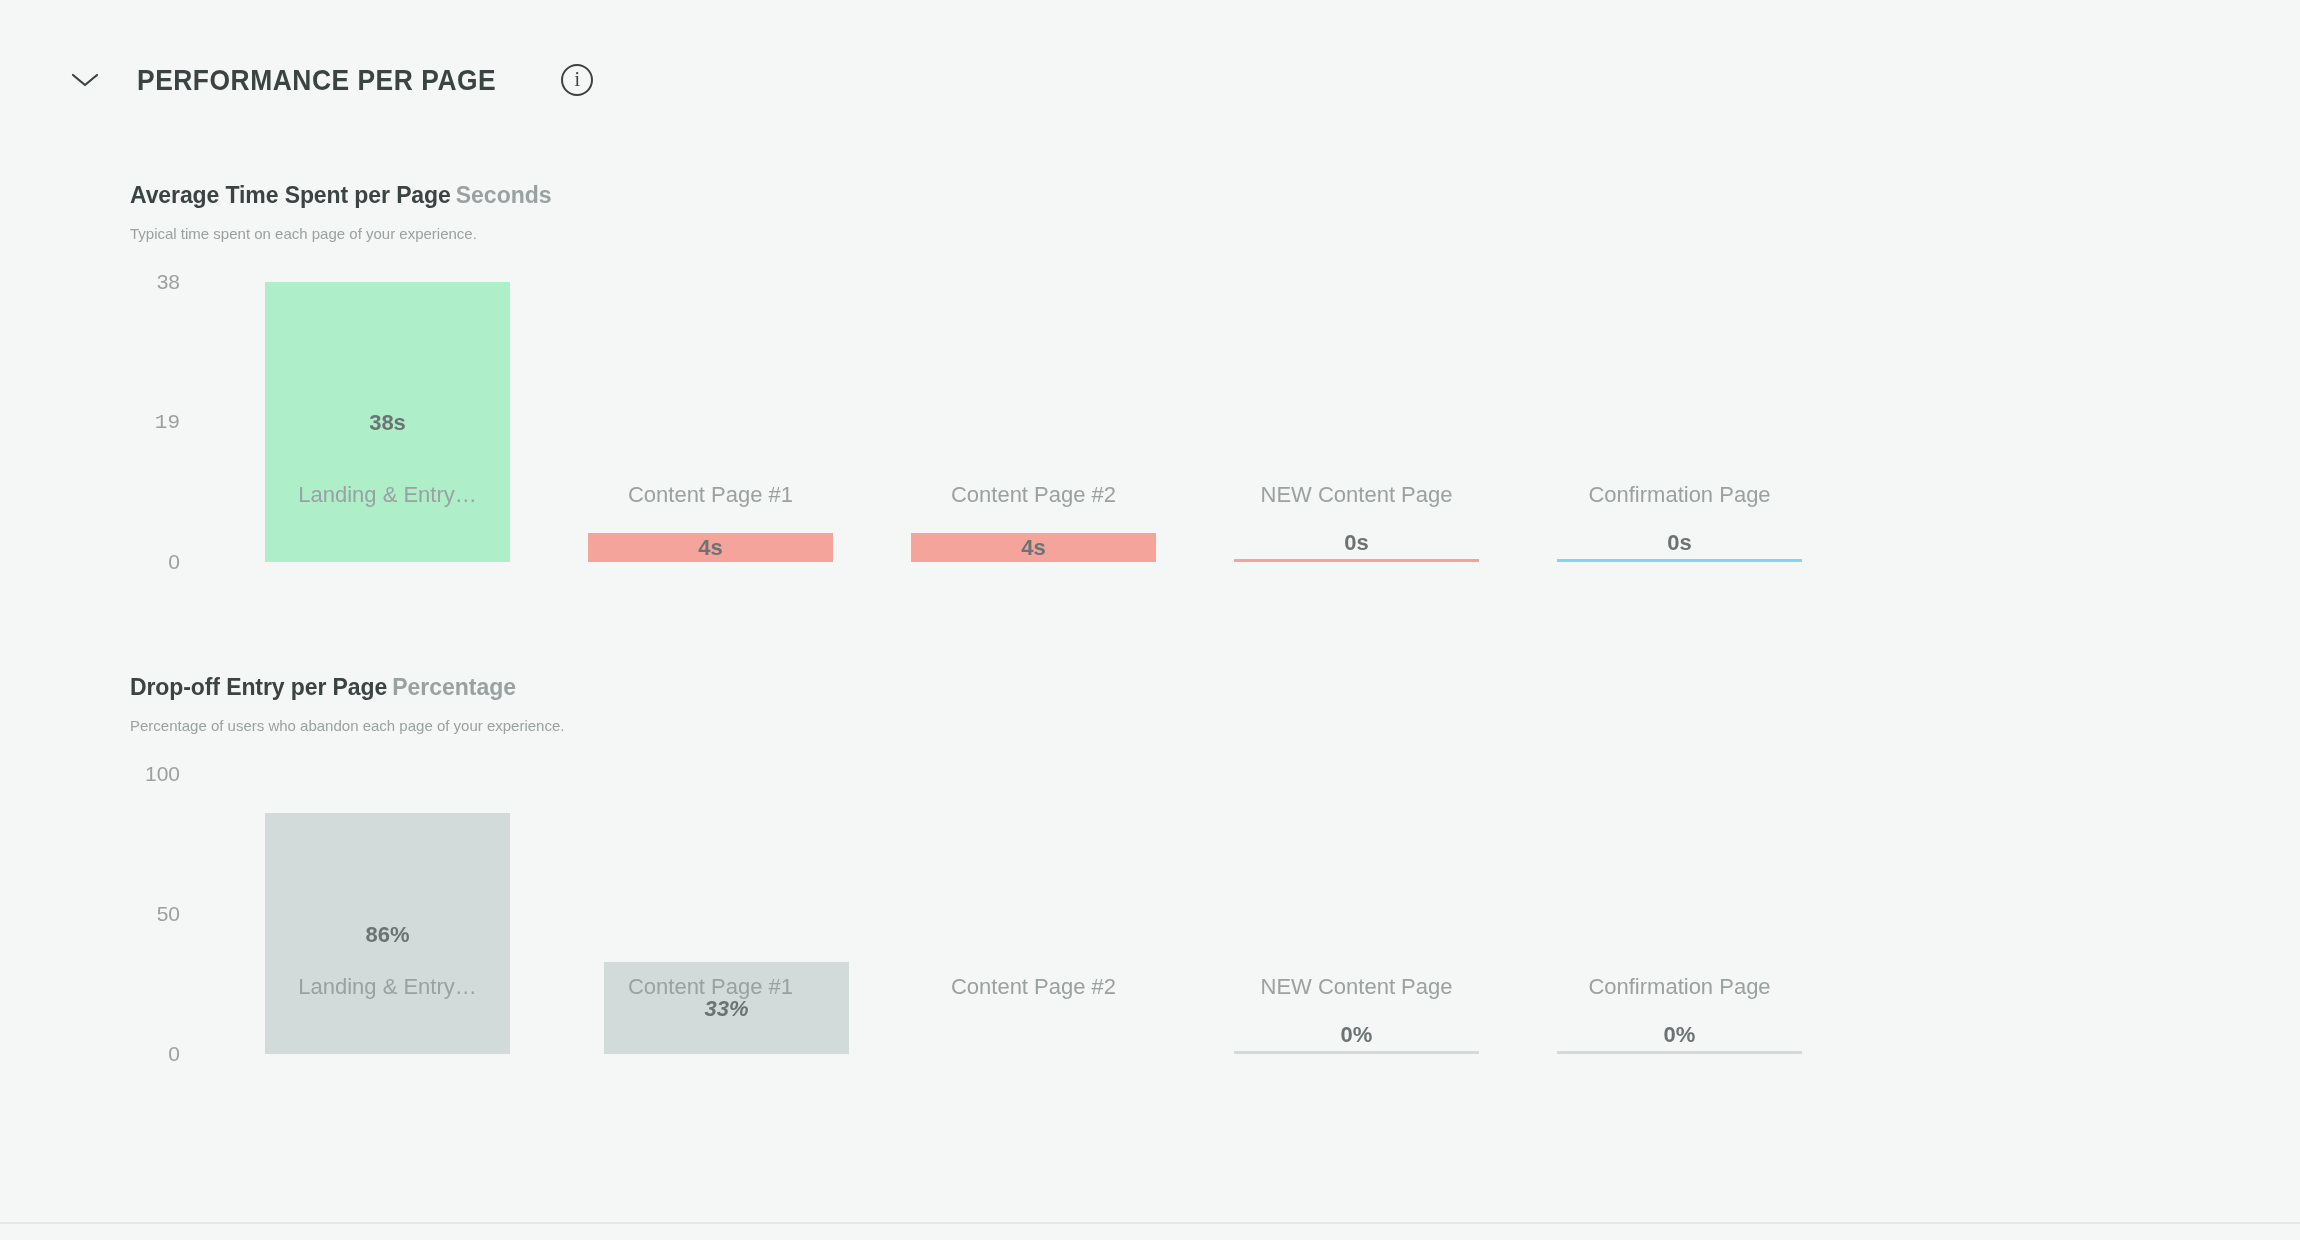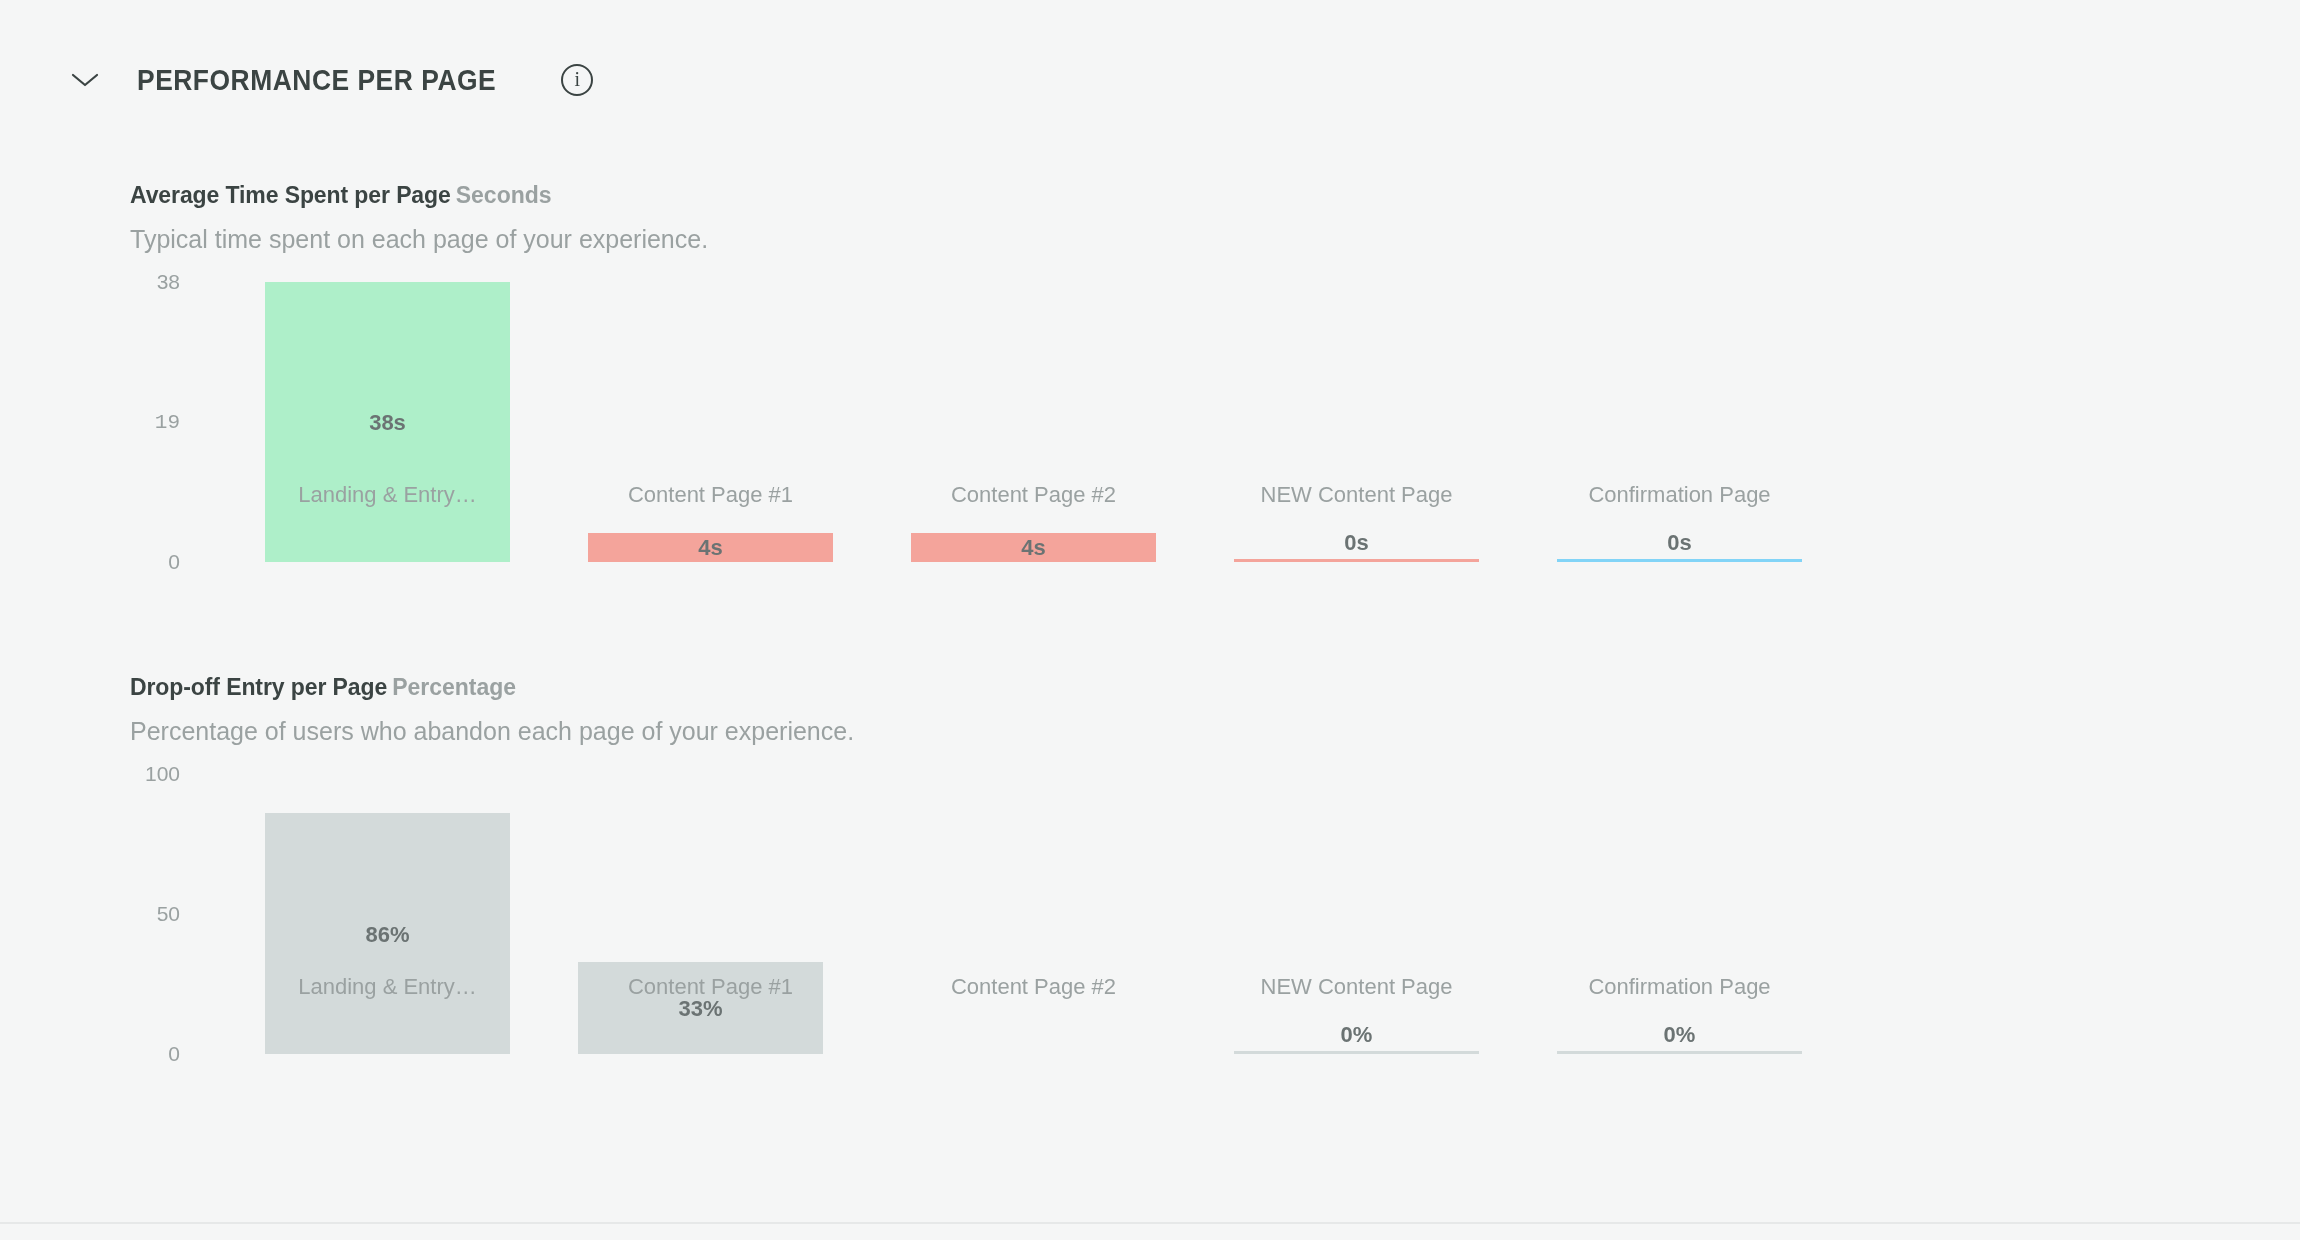--- a/index.html
+++ b/index.html
@@ -90,21 +90,21 @@
   .chart-heading .ch-unit {
     font-weight: bold;
     color: #9aa1a1;
     margin-left: 5px;
     text-align: center;
   }
   .chart-sub {
     position: absolute;
     left: 130px;
     top: 43px;
-    font-size: 25px;
+    font-size: 15px;
     color: #9aa1a1;
     white-space: nowrap;
   }
 
   
   .plot {
     position: absolute;
     left: 0;
     top: 100px;
     width: 1900px;
@@ -253,21 +253,21 @@
       <div class="y-axis">
           <div class="y-tick" style="top: 0px;">100</div>
           <div class="y-tick" style="top: 140px;">50</div>
           <div class="y-tick" style="top: 280px;">0</div>
         </div>
       <div class="bars">
           <div class="bar-col" style="left: 0px; width: 245px;">
             <div class="bar" style="background: rgb(211, 218, 218); height: 240.8px;"></div>
             <div class="bar-value" style="bottom: 106.4px;">86%</div>
           </div>
-          <div class="bar-col" style="left: 313px; width: 245px;">
+          <div class="bar-col" style="left: 339px; width: 245px; font-style: italic;">
             <div class="bar" style="background: rgb(211, 218, 218); height: 92.4px;"></div>
             <div class="bar-value" style="bottom: 32.2px;">33%</div>
           </div>
           <div class="bar-col" style="left: 969px; width: 245px;">
             <div class="bar zero" style="background: rgb(211, 218, 218);"></div>
             <div class="bar-value" style="bottom: 6px;">0%</div>
           </div>
           <div class="bar-col" style="left: 1292px; width: 245px;">
             <div class="bar zero" style="background: rgb(211, 218, 218);"></div>
             <div class="bar-value" style="bottom: 6px;">0%</div>

